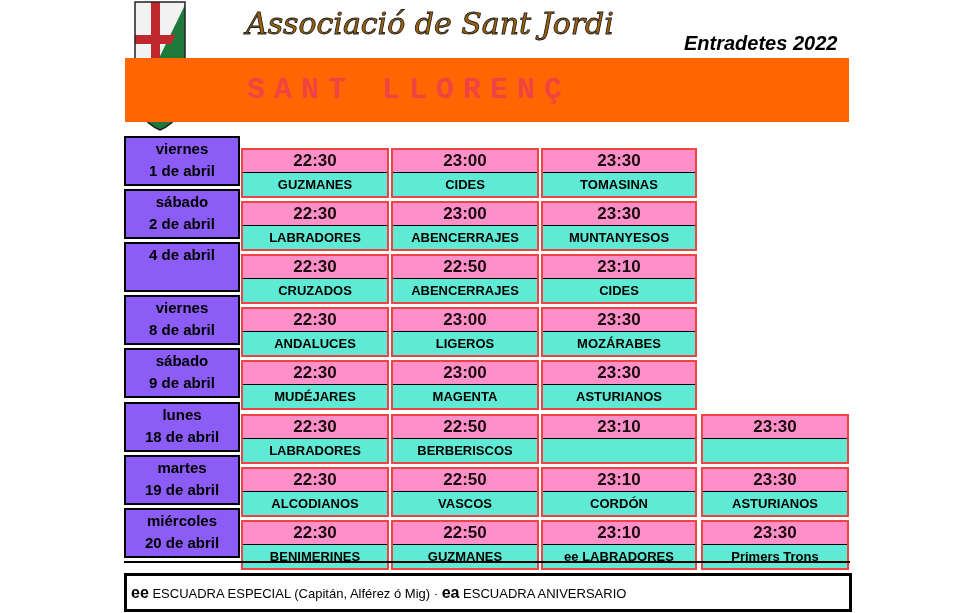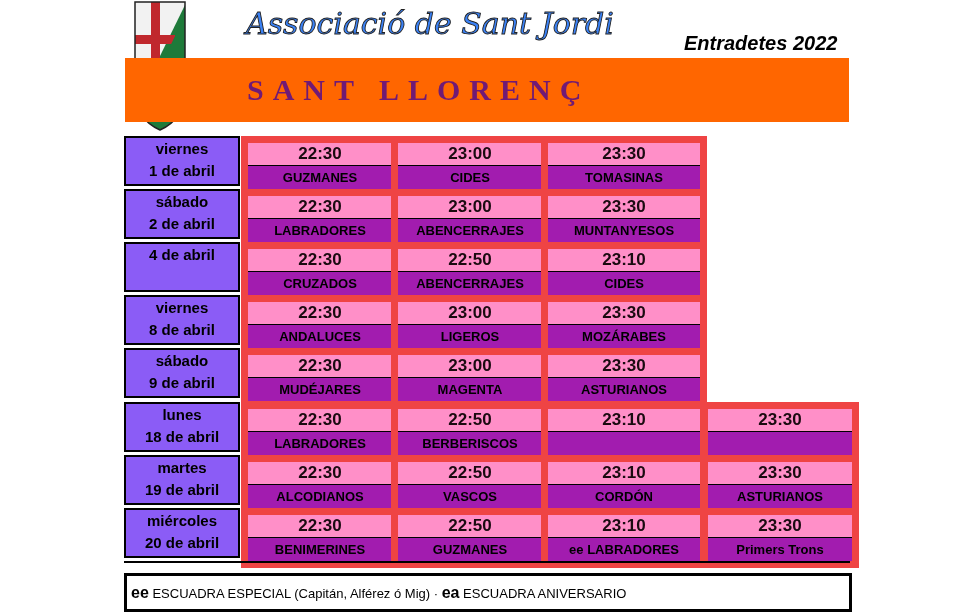--- a/index.html
+++ b/index.html
@@ -1,25 +1,25 @@
 <!DOCTYPE html>
 <html><head>
 <meta charset="utf-8">
 <style>
   html,body{margin:0;padding:0;background:#fff;}
   body{width:954px;height:613px;position:relative;overflow:hidden;font-family:"Liberation Sans",sans-serif;color:#000;}
   .banner{position:absolute;left:125px;top:58px;width:724px;height:64px;background:#ff6600;}
-  .banner-title{position:absolute;left:247px;top:73px;font-size:30px;font-weight:bold;color:#701a75;letter-spacing:9px;font-family:Liberation Serif, serif;}
-  .script-title{position:absolute;left:246px;top:6px;font-family:"DejaVu Serif",serif;font-style:italic;font-size:30px;color:#3b82f6;-webkit-text-stroke:0.9px #222;letter-spacing:0px;}
+  .banner-title{position:absolute;left:247px;top:73px;font-size:30px;font-weight:bold;color:#ef4444;letter-spacing:9px;font-family:Liberation Mono, monospace;}
+  .script-title{position:absolute;left:246px;top:6px;font-family:"DejaVu Serif",serif;font-style:italic;font-size:30px;color:#a16207;-webkit-text-stroke:0.9px #222;letter-spacing:0px;}
   .edition{position:absolute;left:684px;top:32px;font-size:20px;font-weight:bold;font-style:italic;}
   .shield{position:absolute;left:133px;top:1px;width:54px;height:130px;}
   .grid{position:absolute;left:124px;top:136px;}
   .row{position:absolute;left:0;height:50px;}
   .day{position:absolute;left:0;top:0;width:112px;height:46px;border:2px solid #000;text-align:center;font-weight:bold;font-size:15px;line-height:22px;background:#8b5cf6;}
-  .slot{position:absolute;top:0;width:144px;height:46px;border:7px solid #ef4444;background:#a21caf;}
+  .slot{position:absolute;top:12px;width:144px;height:46px;border:2px solid #ef4444;background:#5eead4;}
   .slot .time{height:22px;background:#ff8fc8;border-bottom:1px solid #000;text-align:center;font-weight:bold;font-size:17px;line-height:22px;color:#1a0a10;}
   .slot .team{height:23px;text-align:center;font-weight:bold;font-size:13px;line-height:23px;}
   .divider{position:absolute;left:124px;top:561px;width:726px;height:2px;background:#000;}
   .legend{position:absolute;left:124px;top:573px;width:722px;height:33px;border:3px solid #000;font-size:13px;line-height:33px;white-space:nowrap;}
   .legend .abbr{font-weight:bold;font-size:16px;margin-left:4px;}
   .legend .desc{}
 </style>
 </head>
 <body>
 

